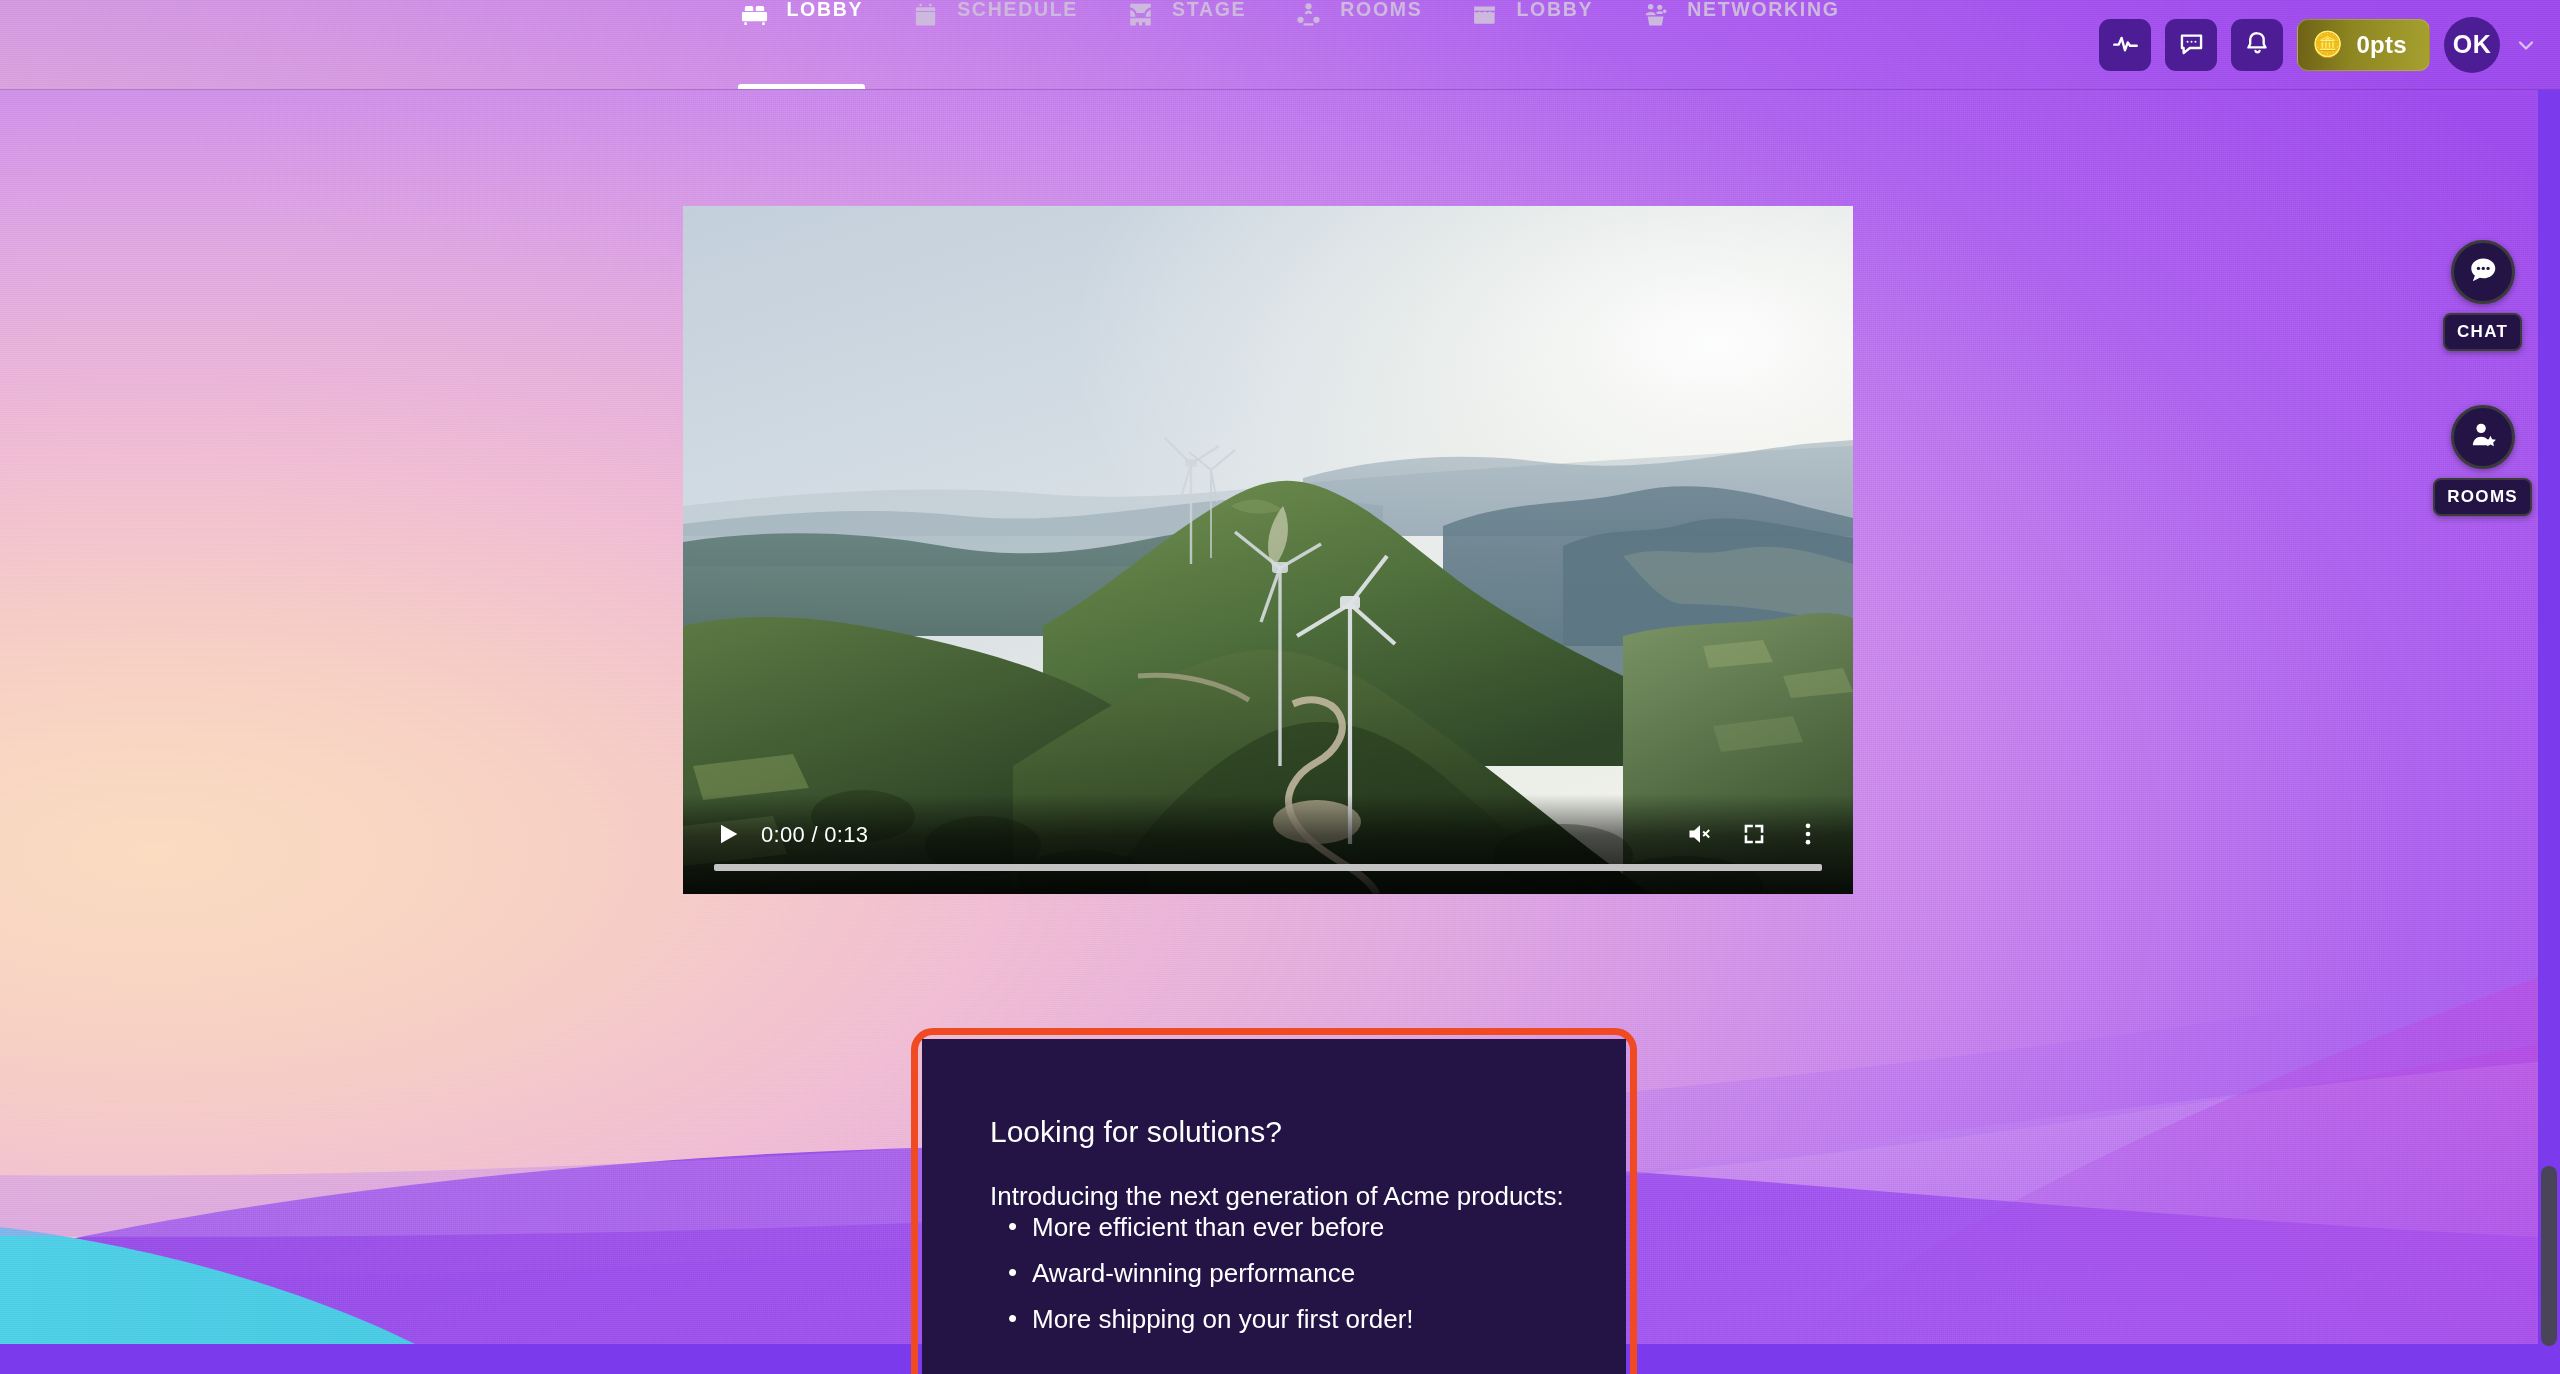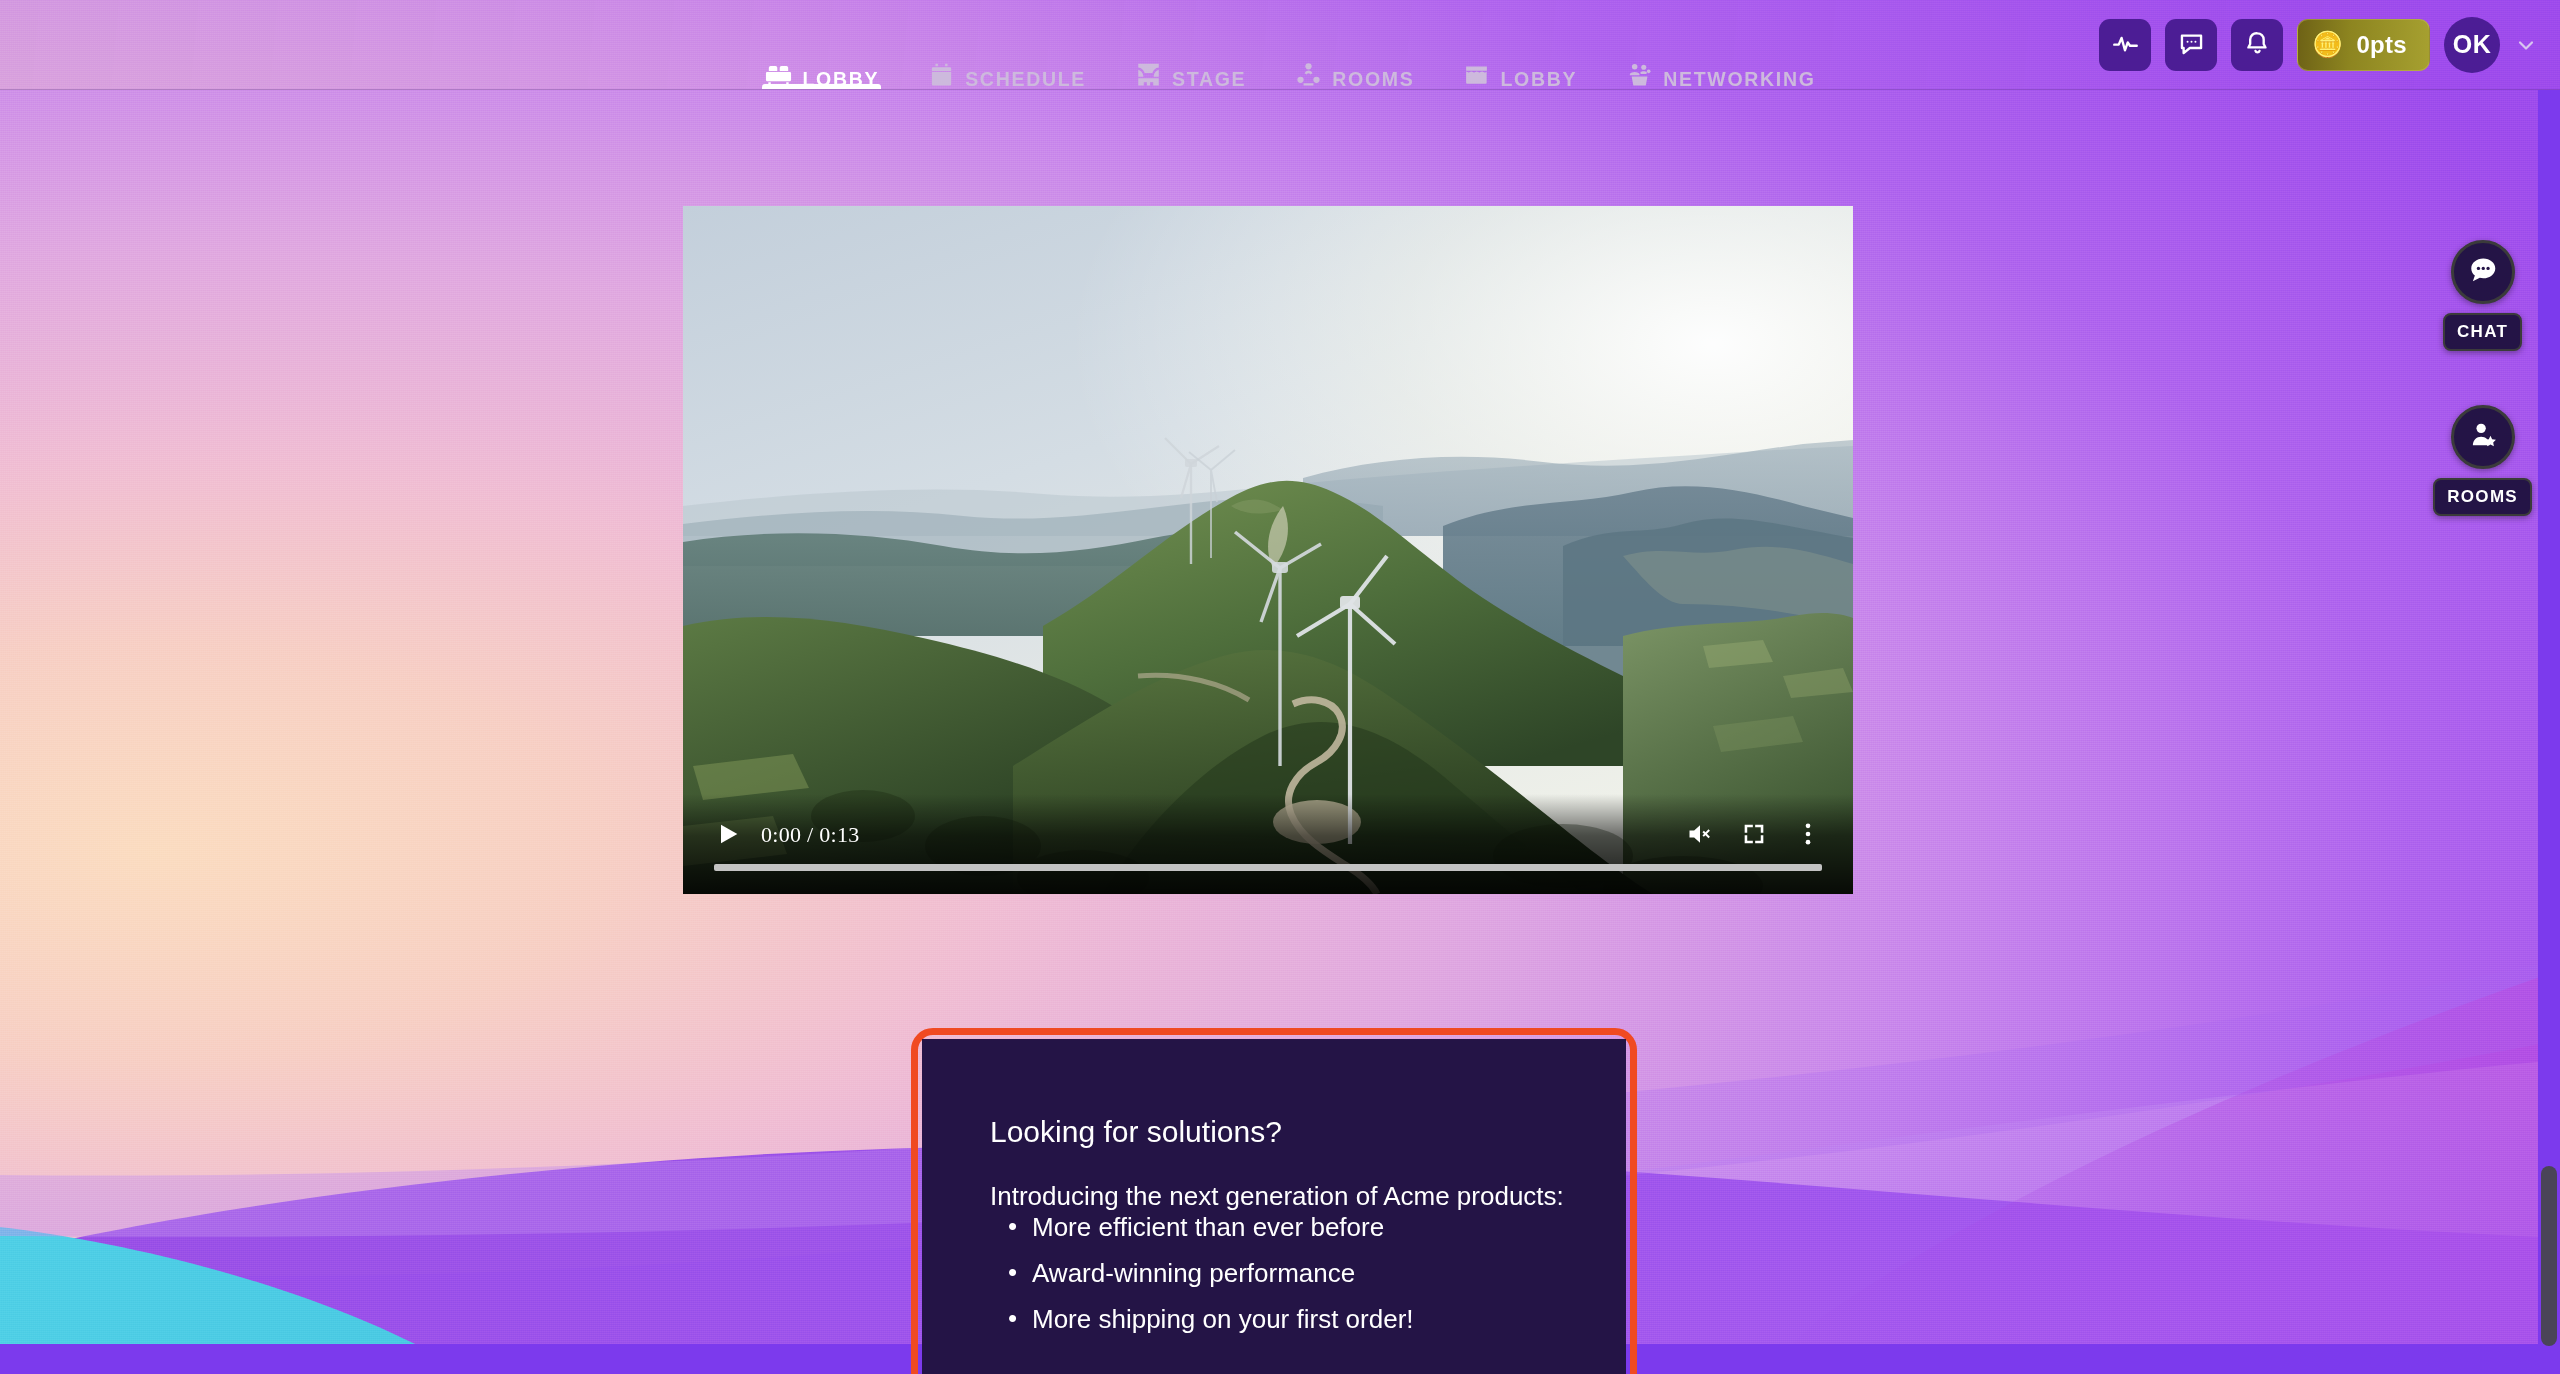--- a/index.html
+++ b/index.html
@@ -33,21 +33,21 @@
   
   #header {
     position:absolute; top:0; left:0; right:0; height:90px;
     z-index:30;
     background:linear-gradient(95deg, rgba(243,205,195,.30) 0%, rgba(221,156,222,.26) 34%, rgba(176,100,238,.22) 62%, rgba(158,72,236,.18) 100%);
     border-bottom:1px solid rgba(80,40,130,.30);
     display:flex; align-items:center;
   }
   #nav { display:flex; align-items:center; gap:0; margin:0 auto; height:100%; padding-left:20px;}
   .nav-item {
-    display:flex; align-items:flex-end; gap:9px;
+    display:flex; align-items:flex-start; gap:17px;
     height:100%; position:relative;
     padding:0 24px; cursor:pointer;
     text-decoration:none;
   }
   .nav-icon { width:29px; height:29px; display:block; flex:none; }
   .nav-icon svg { width:100%; height:100%; display:block; }
   .nav-label {
     font-size:19.5px; font-weight:700; letter-spacing:1.7px;
     white-space:nowrap; line-height:1;
   }
@@ -106,21 +106,21 @@
     background:linear-gradient(180deg, rgba(0,0,0,0) 0%, rgba(0,0,0,.55) 42%, rgba(0,0,0,.88) 100%);
   }
   #ctl-row {
     position:absolute; left:0; right:0; top:14px; height:54px;
     display:flex; align-items:center; padding:0 18px;
   }
   .vctl { background:none; border:none; cursor:pointer; display:flex;
           align-items:center; justify-content:center; width:54px; height:54px; }
   .vctl svg { width:28px; height:28px; fill:#fff; }
   #time-display { color:#fff; font-size:22px; letter-spacing:.3px; margin-left:6px;
-                  font-family:Liberation Serif, serif; }
+                  font-family:Liberation Sans, sans-serif; }
   #ctl-spacer { flex:1; }
   #progress-track {
     position:absolute; left:31px; right:31px; bottom:23px;
     height:7px; background:#c3c3c3; border-radius:2px; cursor:pointer;
   }
 
   
   #promo-card {
     position:absolute; left:911px; top:938px;
     width:726px; height:412px;

